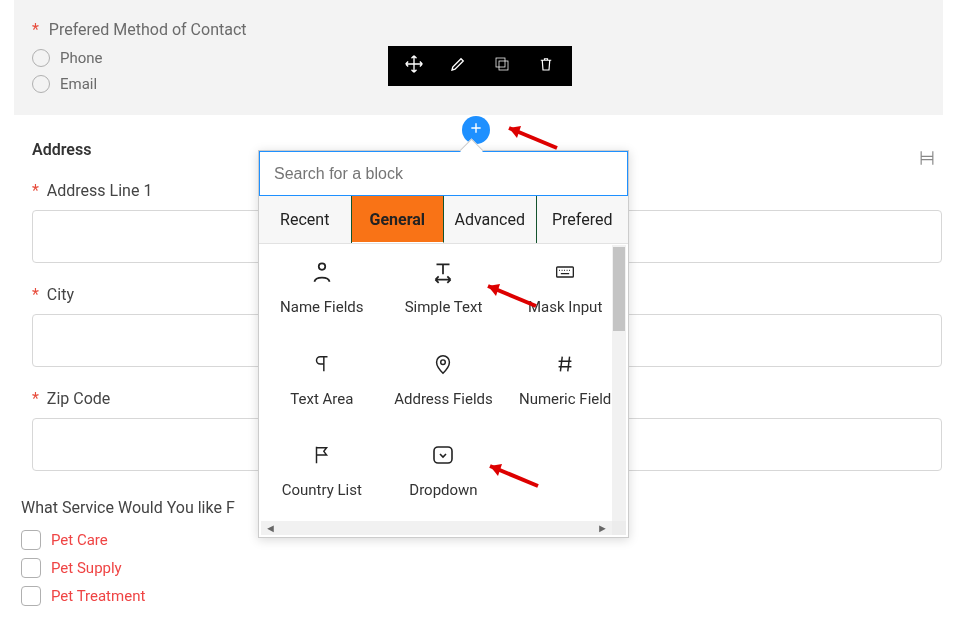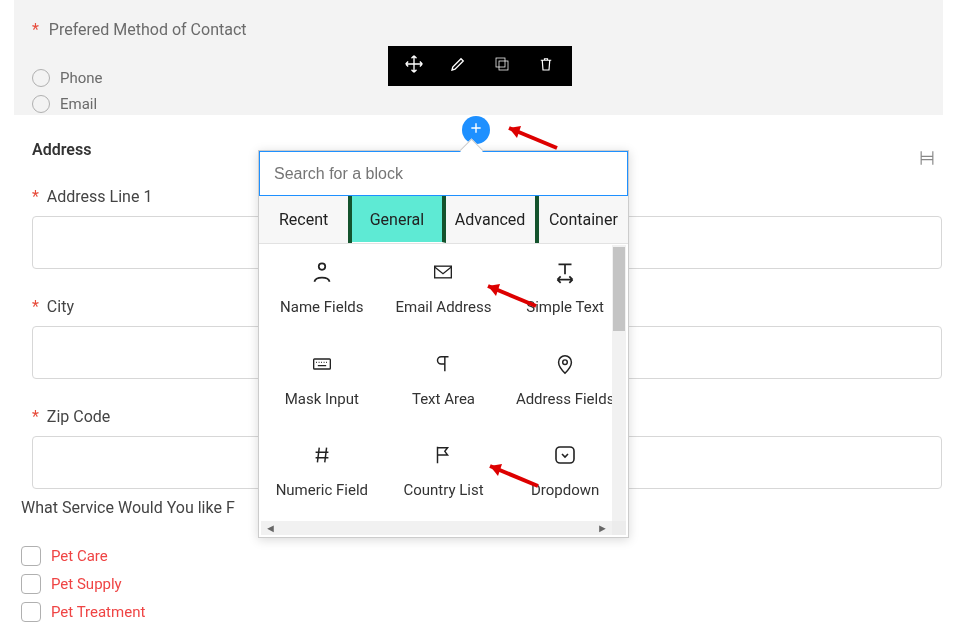--- a/index.html
+++ b/index.html
@@ -19,21 +19,21 @@
     position: absolute;
     left: 14px; top: 0; right: 14px;
     height: 115px;
     background: #f3f3f3;
     padding: 20px 18px 14px;
   }
   .panel-heading {
     font-size: 16px;
     font-weight: 400;
     color: #6b6b6b;
-    margin-bottom: 30px;
+    margin-bottom: 10px;
   }
   .req { color: #e74c3c; margin-right: 6px; }
   .radio-row {
     display: flex;
     align-items: flex-end;
     margin-bottom: 8px;
     color: #6b6b6b;
   }
   .radio-circle {
     width: 18px; height: 18px;
@@ -74,33 +74,33 @@
   .arrow { position:absolute; z-index:20; }
   .arrow svg line { stroke:#d00; stroke-width:4; }
   .arrow svg polygon { fill:#d00; }
 
   
   .form-area {
     position:absolute;
     left:32px; top:140px; right:21px;
   }
   .section-title { font-weight:600; color:#333; font-size:16px; margin-bottom:16px; }
-  .field-label { font-size:16px; color:#444; margin-top:28px; margin-bottom:10px; }
+  .field-label { font-size:16px; color:#444; margin-top:22px; margin-bottom:10px; }
   .field-label .req { margin-right:4px; }
   .text-input {
     width: 910px;
     height: 53px;
     border: 1px solid #d7d7d7;
     border-radius: 4px;
     background: #fff;
   }
 
   
   .services { position:absolute; left:21px; top:498px; }
-  .services-q { font-size:16px; color:#444; margin-bottom:29px; }
+  .services-q { font-size:16px; color:#444; margin-bottom:13px; }
   .check-row { display:flex; align-items:center; margin-bottom:8px; color:#ef4444; }
   .check-box {
     width:20px; height:20px; border:1.5px solid #b0b0b0; border-radius:4px; margin-right:10px;
   }
 
   
   .popover {
     position:absolute;
     top:150px; left:258px;
     width:371px; height:388px;
@@ -123,25 +123,25 @@
     width:100%; height:43px; border:none; outline:none;
     padding:0 14px; font-size:16px; color:#888;
   }
   .tabs {
     display:flex; height:48px;
     border-bottom:1px solid #e2e2e2;
   }
   .tab {
     flex:1; display:flex; align-items:center; justify-content:center;
     font-size:16px; color:#222; cursor:pointer;
-    border-right:4px solid #14532d;
+    border-right:1px solid #14532d;
   }
   .tab:last-child { border-right:none; }
   .tab.inactive { background:#f7f7f7; font-weight:400; }
-  .tab.active { background:#5eead4; font-weight:400; border-bottom:1px solid #fff; }
+  .tab.active { background:#f97316; font-weight:700; border-bottom:1px solid #fff; }
   .blocks-scroll {
     flex:1; overflow:auto;
     display:grid; grid-template-columns:repeat(3,1fr);
     padding:14px 2px 4px;
   }
   .block-cell {
     height:90px;
     display:flex; flex-direction:column; align-items:center; 
     color:#333; font-size:15px; cursor:pointer;
     gap:12px;
@@ -301,45 +301,36 @@
     <div class="tab inactive">
         <span>Recent</span>
       </div>
     <div class="tab active">
         <span>General</span>
       </div>
     <div class="tab inactive">
         <span>Advanced</span>
       </div>
     <div class="tab inactive">
-        <span>Container</span>
+        <span>Prefered</span>
       </div>
   </div>
 
   <div class="blocks-scroll">
 
     <div class="block-cell">
       <span class="icon-box">
         <svg viewBox="0 0 24 24" width="26" height="26">
             <circle cx="12" cy="7" r="3"></circle>
             <path d="M5 21c1-5 13-5 14 0"></path>
           </svg>
       </span>
       <span class="lbl">Name Fields</span>
     </div>
 
-    <div class="block-cell">
-      <span class="icon-box">
-        <svg viewBox="0 0 24 24" width="26" height="20">
-            <rect x="2" y="5" width="20" height="14"></rect>
-            <path d="M2 6l10 8l10 -8"></path>
-          </svg>
-      </span>
-      <span class="lbl">Email Address</span>
-    </div>
 
     <div class="block-cell">
       <span class="icon-box">
         <svg viewBox="0 0 24 24" width="26" height="26">
             <path d="M6 5h12M12 5v9M5 19h14M5 19l3 -3M5 19l3 3M19 19l-3 -3M19 19l-3 3"></path>
           </svg>
       </span>
       <span class="lbl">Simple Text</span>
     </div>
 

